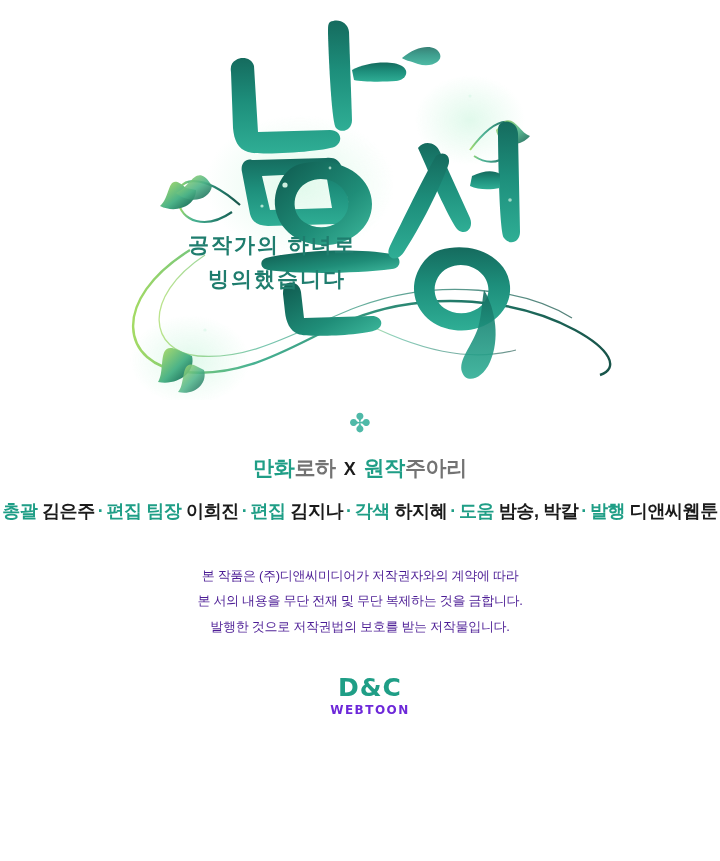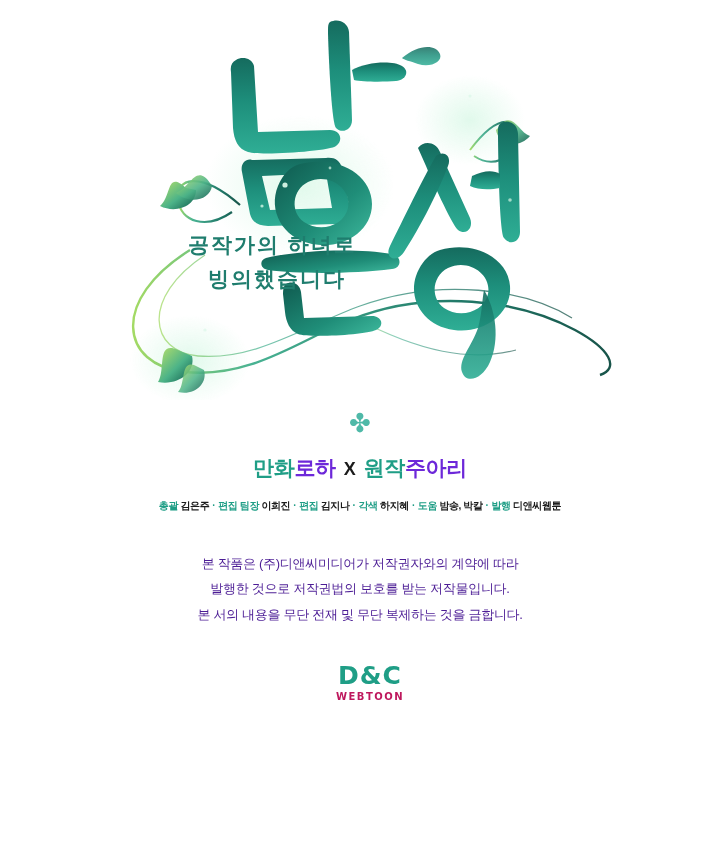--- a/index.html
+++ b/index.html
@@ -57,25 +57,25 @@
     color: #1f9e86;
     font-weight: bold;
   }
   .credit-main .xmark {
     color: #1b1b1b;
     font-weight: bold;
     padding: 0 8px;
     font-size: 18px;
   }
   .credit-main .nm {
-    color: #6d28d9;
+    color: #737373;
   }
 
   .credit-sub {
-    font-size: 10px;
+    font-size: 18px;
     font-weight: bold;
     color: #1b1b1b;
     margin-top: 16px;
     letter-spacing: -0.4px;
     line-height: 1.5;
   }
   .credit-sub .role {
     color: #1f9e86;
   }
   .credit-sub .sep {
@@ -101,23 +101,23 @@
   }
   .logo-dc {
     font-size: 25px;
     font-weight: bold;
     color: #1f9e86;
     letter-spacing: 1px;
     line-height: 1;
     font-family: "DejaVu Sans", sans-serif;
   }
   .logo-webtoon {
-    font-size: 10px;
-    font-weight: bold;
-    color: #be185d;
+    font-size: 12px;
+    font-weight: bold;
+    color: #6d28d9;
     letter-spacing: 1.5px;
     margin-top: 3px;
     font-family: "DejaVu Sans", sans-serif;
   }
 
   .sr {
     position: absolute;
     width: 1px; height: 1px;
     overflow: hidden;
     clip: rect(0 0 0 0);
@@ -248,22 +248,22 @@
       <span class="role">만화</span><span class="nm">로하</span><span class="xmark">X</span><span class="role">원작</span><span class="nm">주아리</span>
     </div>
 
     <div class="credit-sub">
       <span class="role">총괄</span>&nbsp;<span>김은주</span><span class="sep">·</span><span class="role">편집 팀장</span>&nbsp;<span>이희진</span><span class="sep">·</span><span class="role">편집</span>&nbsp;<span>김지나</span><span class="sep">·</span><span class="role">각색</span>&nbsp;<span>하지혜</span><span class="sep">·</span><span class="role">도움</span>&nbsp;<span>밤송, 박칼</span><span class="sep">·</span><span class="role">발행</span>&nbsp;<span>디앤씨웹툰</span>
     </div>
   </div>
 
   <div class="legal">
     <div>본 작품은 (주)디앤씨미디어가 저작권자와의 계약에 따라</div>
+    <div>본 서의 내용을 무단 전재 및 무단 복제하는 것을 금합니다.</div>
     <div>발행한 것으로 저작권법의 보호를 받는 저작물입니다.</div>
-    <div>본 서의 내용을 무단 전재 및 무단 복제하는 것을 금합니다.</div>
   </div>
 
   <div class="logo-wrap">
     <div class="logo-dc">D&amp;C</div>
     <div class="logo-webtoon">WEBTOON</div>
   </div>
 
 </div>
 
 </body></html>

